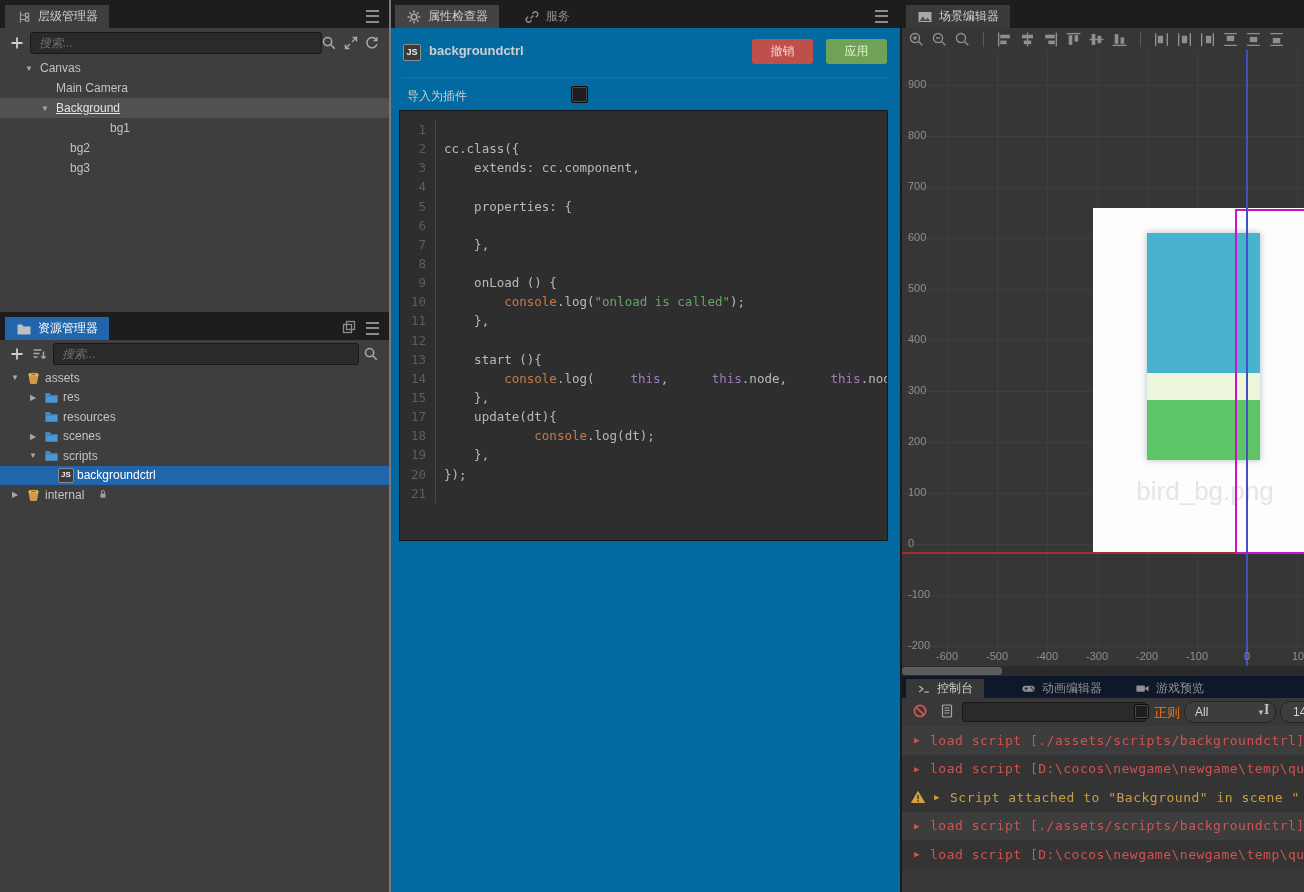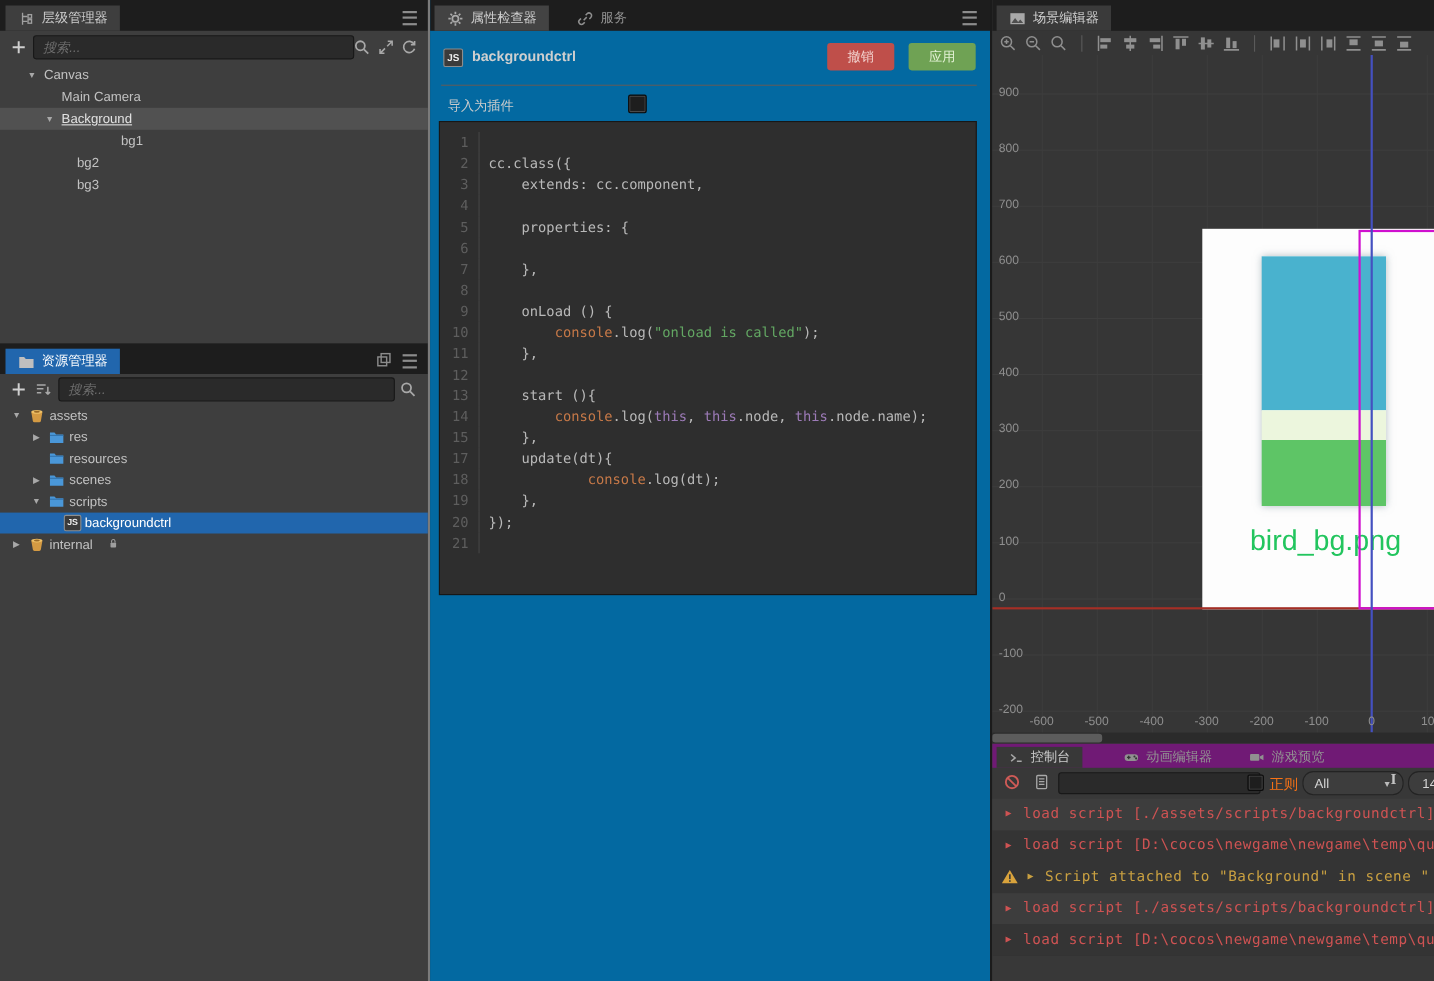--- a/index.html
+++ b/index.html
@@ -33,21 +33,21 @@
        justify-content:center;cursor:pointer;}
   .checkbox{position:absolute;background:#1e1e1e;border:1px solid #0c0c0c;border-radius:2px;
             box-shadow:inset 0 0 0 1px #4a4a4a;}
   
   #editor{position:absolute;left:8px;top:110px;right:12px;height:420px;background:#2e2e2e;
           border:1px solid #171717;font-family:"DejaVu Sans Mono",monospace;font-size:12.5px;overflow:hidden;}
   .cline{display:flex;height:19.15px;line-height:19.15px;white-space:pre;}
   .cline .ln{width:26px;flex:0 0 26px;text-align:right;padding-right:9px;color:#5e5e5e;
              border-right:1px solid #454545;}
   .cline .ccode{padding-left:8px;}
-  .c-p{color:#b9b9b9;}.c-k{color:#c77948;}.c-s{color:#63a763;}.c-t{color:#9d7bb8;}
+  .c-p{color:#b9b9b9;}.c-k{color:#c77948;}.c-s{color:#63a763;}.c-t{color:#9d7bb8;margin-left:36px;}
   
   .rlab{position:absolute;font-size:11px;color:#8f8f8f;}
   .gline{position:absolute;background:#3e3e3e;}
   .sep{width:1px;height:15px;background:#5a5a5a;margin:0 6px;}
   
   .logrow{position:absolute;left:0;right:0;height:28.5px;display:flex;align-items:center;
           font-family:"DejaVu Sans Mono",monospace;font-size:13px;letter-spacing:.5px;white-space:nowrap;}
   .pill{position:absolute;height:20px;border-radius:10px;background:#3d3d3d;border:1px solid #232323;
         display:flex;align-items:center;font-size:12px;color:#d5d5d5;}
 </style>
@@ -418,21 +418,21 @@
           <div class="gline" style="left: 0px; top: 646px; width: 402px; height: 1px;"></div>
         </div>
 
       <div class="abs" style="left:191px;top:158px;width:215px;height:346px;background:#fdfdfd;"></div>
 
       <div class="abs" id="thumb" style="left:245px;top:183px;width:113px;height:227px;box-shadow:0 0 7px rgba(120,140,150,.55);">
         <div id="thumb-sky" style="height: 140px; background: rgb(73, 178, 206);"></div>
         <div id="thumb-bump" style="height: 27px; background: rgb(236, 246, 221);"></div>
         <div id="thumb-grass" style="height: 60px; background: rgb(94, 197, 102);"></div>
       </div>
-      <div class="abs" style="left:203px;top:426px;width:200px;text-align:center;font-size:26px;color:#22c55e;">bird_bg.png</div>
+      <div class="abs" style="left:203px;top:426px;width:200px;text-align:center;font-size:26px;color:#e5e5e5;">bird_bg.png</div>
 
       <div class="abs" id="xaxis-line" style="left: 0px; top: 502px; width: 402px; height: 2px; background: rgb(164, 47, 38);"></div>
       <div class="abs" id="gizmo-rect" style="left:333px;top:159px;width:75px;height:341px;border:2px solid #cf10cf;"></div>
       <div class="abs" id="yaxis-line" style="left: 344px; top: 0px; width: 2px; height: 616px; background: rgb(68, 80, 192);"></div>
       <div id="ruler-y">
           <span class="rlab" style="left: 6px; top: 28px;">900</span>
           <span class="rlab" style="left: 6px; top: 79px;">800</span>
           <span class="rlab" style="left: 6px; top: 130px;">700</span>
           <span class="rlab" style="left: 6px; top: 181px;">600</span>
           <span class="rlab" style="left: 6px; top: 232px;">500</span>
@@ -454,21 +454,21 @@
           <span class="rlab" style="left: 345px; top: 600px; transform: translateX(-50%);">0</span>
           <span class="rlab" style="left: 396px; top: 600px; transform: translateX(-50%);">10</span>
         </div>
     </div>
     <div class="abs" style="left:0;top:666px;width:402px;height:10px;background:#2b2b2b;">
       <div class="abs" style="left:0;top:1px;width:100px;height:8px;background:#5c5c5c;border-radius:3px;"></div>
     </div>
   </div>
 
   <div class="panel" id="console" style="left:902px;top:676px;width:402px;height:216px;background:#383838;">
-    <div class="tabbar" style="height:22px;background:#701a75;">
+    <div class="tabbar" style="height:22px;background:#0f172a;">
       <div class="tab active" style="left:4px;height:19px;background:#383838;">
         <span class="ic" style="width:14px;height:14px;">
             <svg viewBox="0 0 16 16" fill="none" stroke="#a8a8a8" stroke-width="1.6">
               <path d="M2.5 4.5l4.2 3.5-4.2 3.5"></path>
               <path d="M8.5 11.5h5"></path>
             </svg>
           </span>
         <span>控制台</span>
       </div>
       <div class="tab" style="left:108px;height:19px;">

